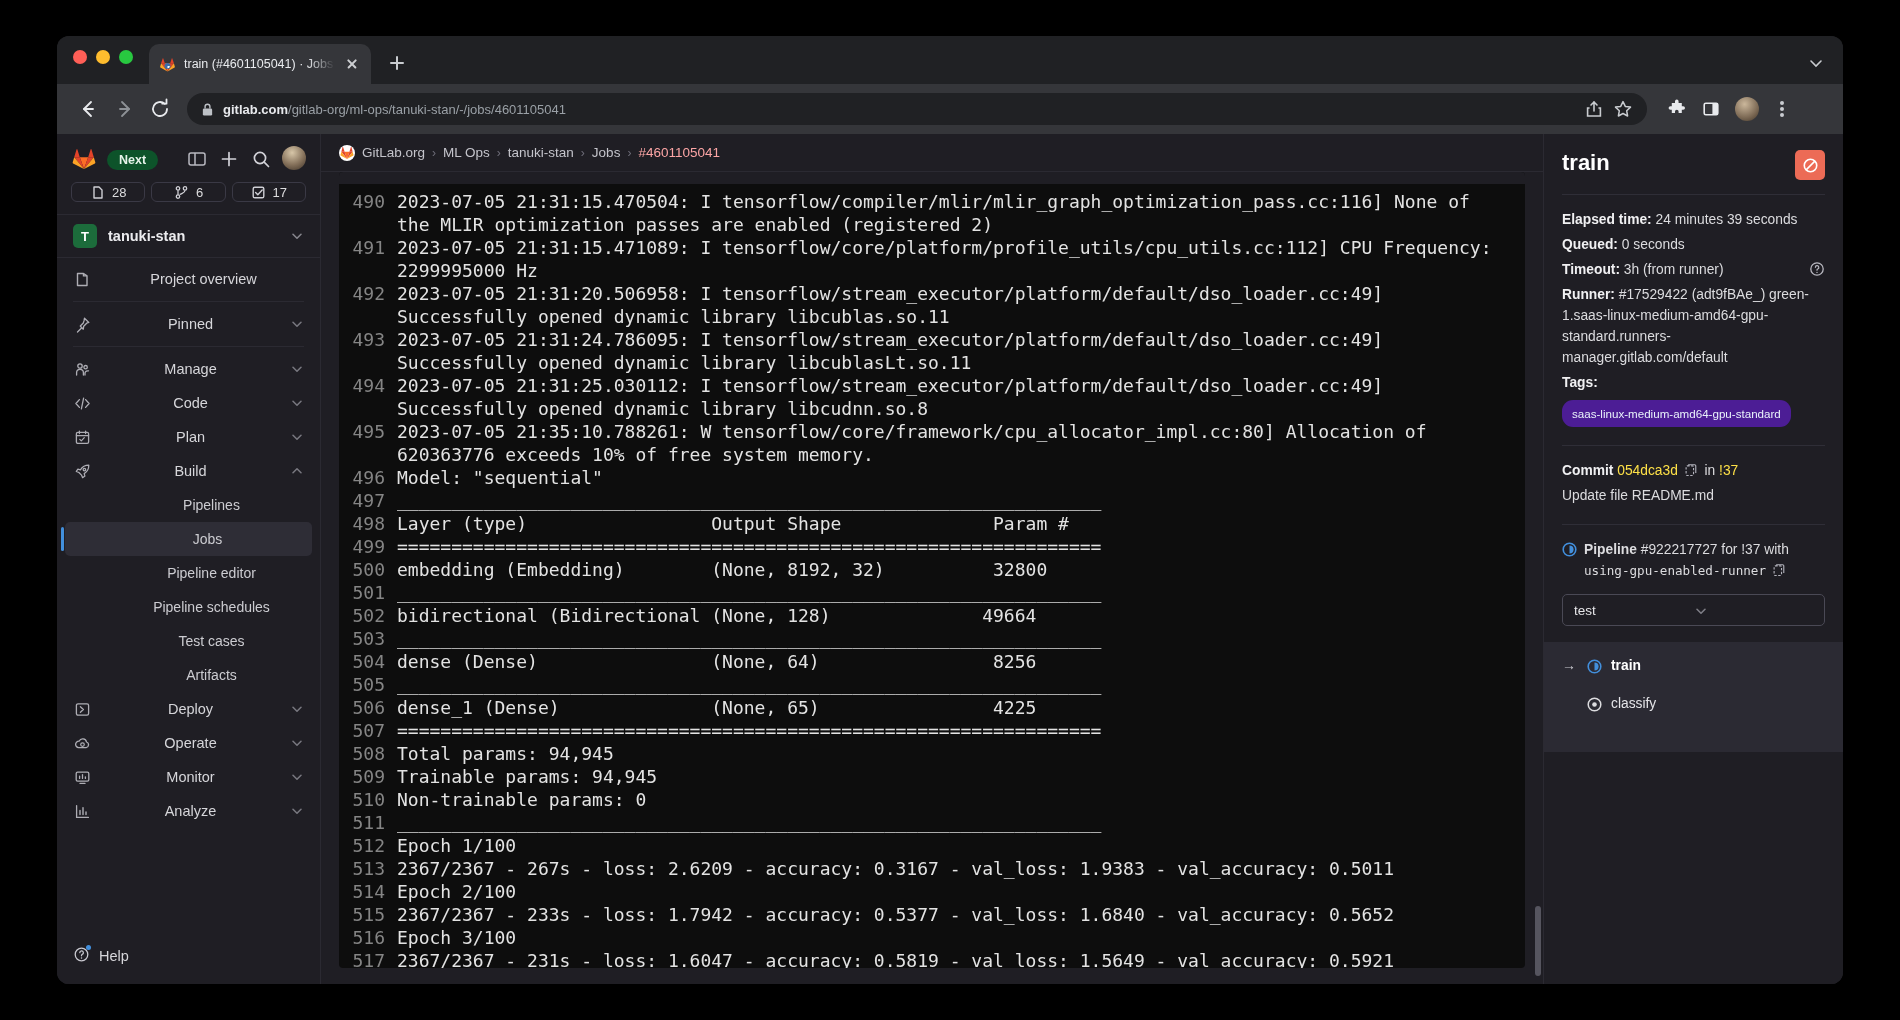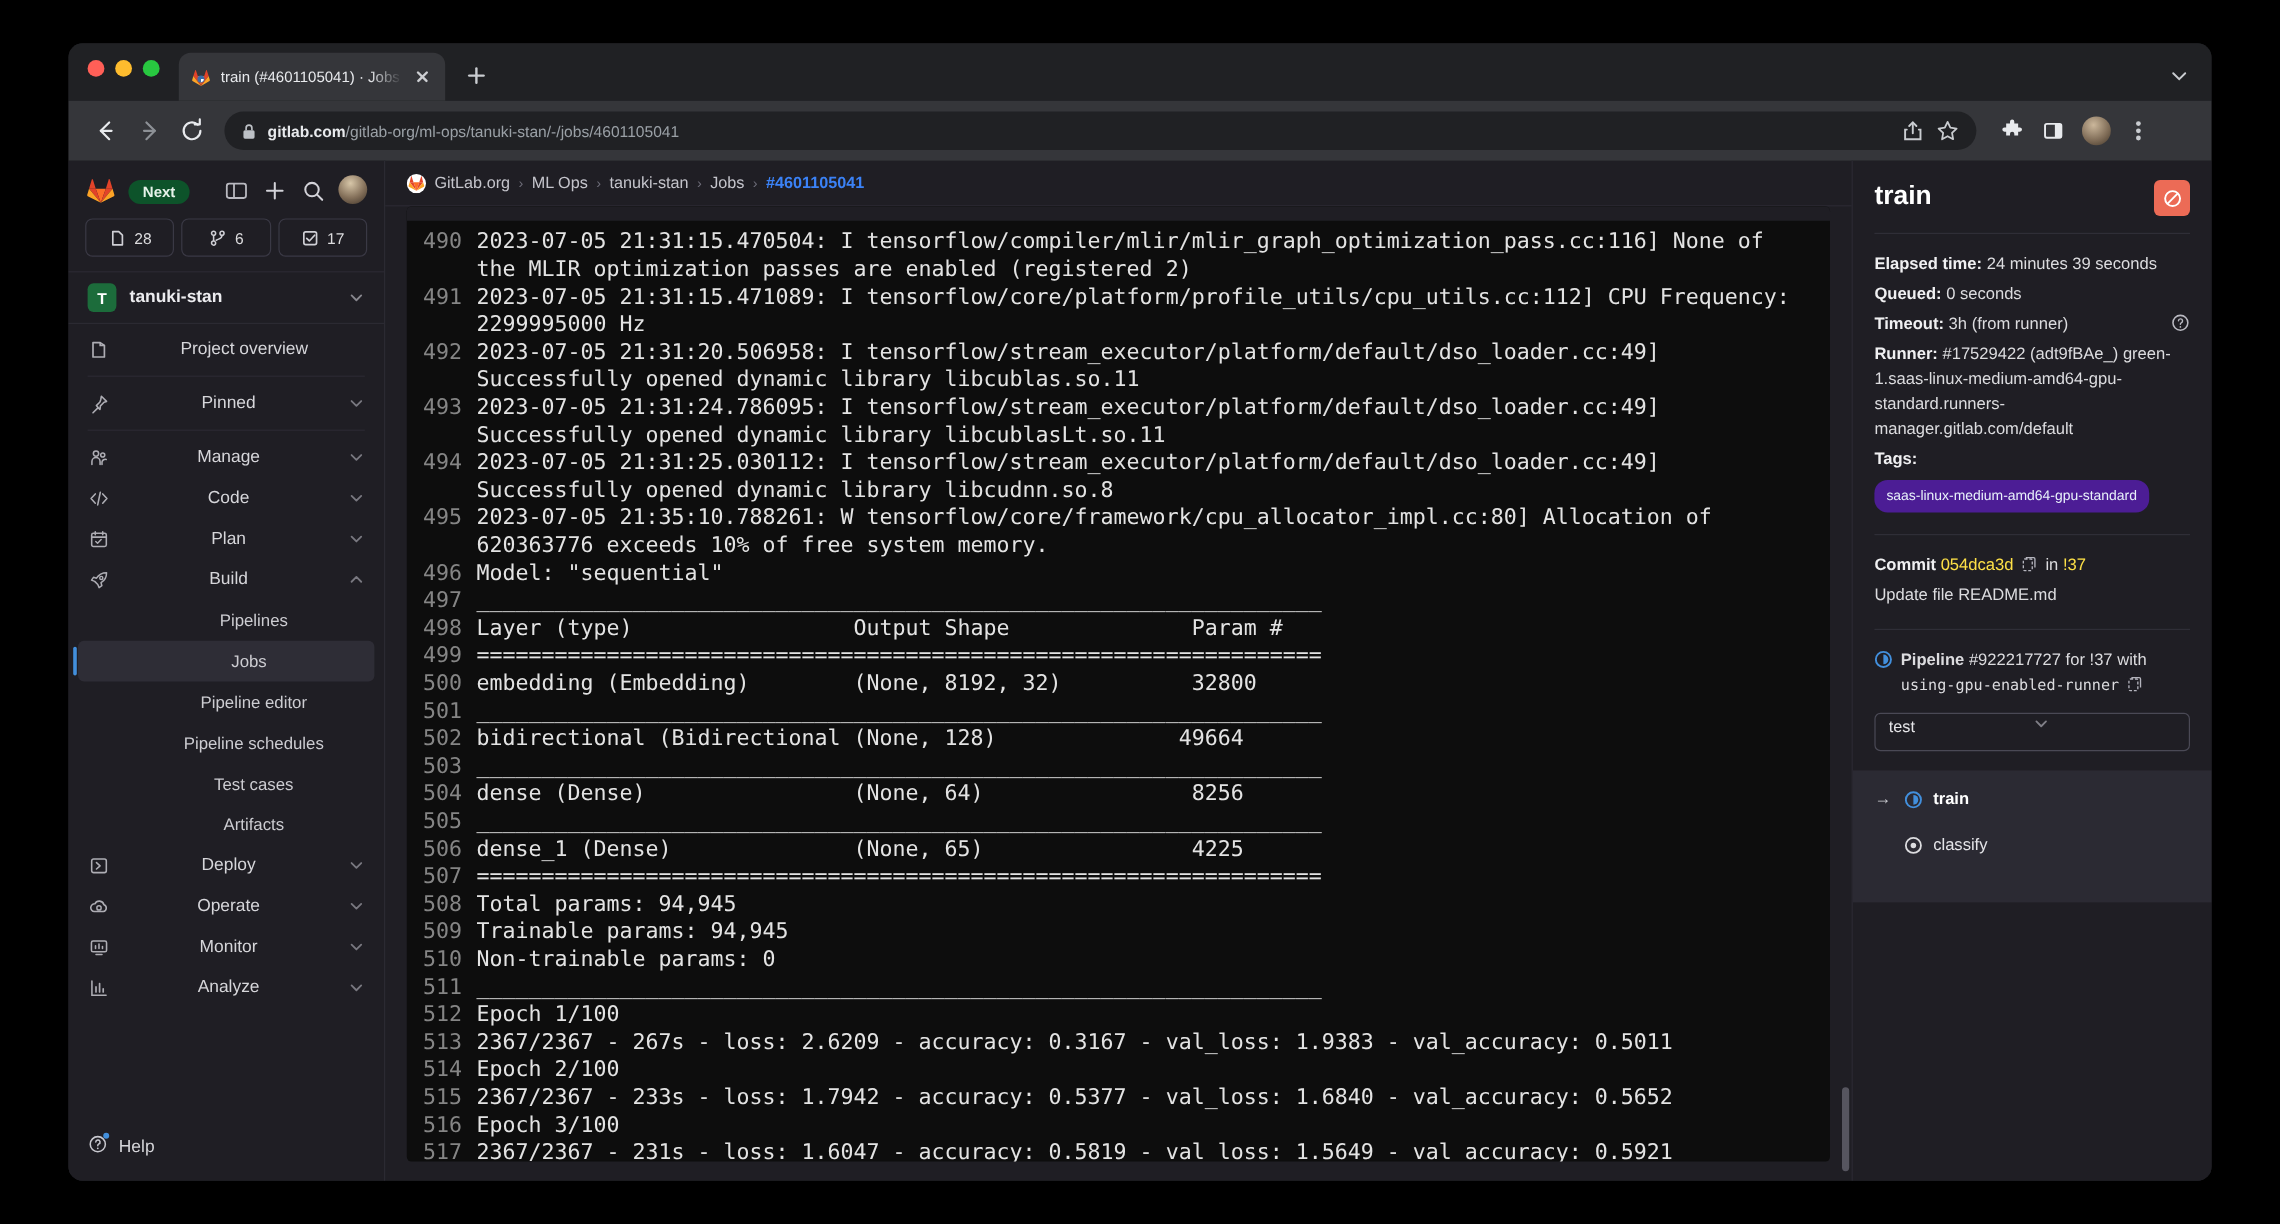--- a/index.html
+++ b/index.html
@@ -85,21 +85,21 @@
     padding:3px 12px; border-radius:11px;
   }
   .ln-top-spacer { flex:1; }
   .ln-icon { width:22px; height:22px; position:relative; flex:0 0 22px; }
   .ln-avatar {
     width:24px; height:24px; border-radius:50%; flex:0 0 24px;
     background:radial-gradient(circle at 42% 28%, #d7c6a8, #84705a 55%, #3b3026);
   }
   .counters { display:flex; gap:6px; padding:4px 14px 12px 14px; }
   .counter {
-    flex:1; height:32px; border:1px solid #3a3945; border-radius:6px;
+    flex:1; height:20px; border:1px solid #3a3945; border-radius:6px;
     display:flex; align-items:center; justify-content:center; gap:7px;
     color:#dcdcde; font-size:13px;
   }
   .ctr-ic{width:15px;height:15px;position:relative;}
   .proj-row {
     display:flex; align-items:center; gap:11px; padding:9px 16px;
     border-top:1px solid #2b2a32; border-bottom:1px solid #2b2a32;
   }
   .proj-av {
     width:24px; height:24px; border-radius:5px; background:#1c6c3b;
@@ -128,21 +128,21 @@
   .help-row { display:flex; align-items:center; gap:9px; color:#d6d6da; font-size:14.5px; }
   
   #main { flex:1; min-width:0; display:flex; flex-direction:column; position:relative; }
   #breadcrumb {
     height:38px; display:flex; align-items:center; gap:7px; padding:0 18px;
     color:#bfbfc6; font-size:13.5px; border-bottom:1px solid #2b2a32;
   }
   .bc-logo { width:16px; height:15px; flex:0 0 16px; }
   .bc-sep { color:#6d6c78; font-size:12px; }
   .bc-item { color:#c4c4cb; }
-  .bc-item.cur { color:#3b82f6; font-weight:700; }
+  .bc-item.cur { color:#fca5a5; font-weight:400; }
   #logwrap {
     flex:1; margin:0 18px 16px 18px; background:#0d0d0d; border-radius:4px;
     position:relative; overflow:hidden;
   }
   #logtop { height:12px; background:#1f1e24; }
   #log {
     font-family:"DejaVu Sans Mono", monospace; font-size:18px; line-height:23px;
     color:#e3e3e3; padding:6px 0 18px 0; white-space:pre; overflow:hidden;
   }
   .lrow { display:flex; align-items:flex-start; }
@@ -183,21 +183,21 @@
   .tag {
     display:inline-block; background:#4c1d95; color:#e9f2fb; font-size:11.6px;
     padding:3px 10px; border-radius:11px; white-space:nowrap;
   }
   .lnk { color:#fde047; }
   .copy-ic { display:inline-block; width:13px; height:14px; position:relative; vertical-align:-2px; margin:0 3px; }
   .pipe-row { display:flex; gap:7px; align-items:flex-start; }
   .status-ic { width:15px; height:15px; flex:0 0 15px; margin-top:3px; }
   .select {
     margin-top:13px; height:32px; border:1px solid #4a4955; border-radius:5px;
-    background:#1f1e24; display:flex; align-items:flex-start; padding:0 11px;
+    background:#1f1e24; display:flex; align-items:center; padding:0 11px;
     color:#e6e6e9; font-size:13.5px;
   }
   .select span { flex:1; }
   .stage-list { margin-top:16px; background:#2b2a33; padding:14px 18px 20px 18px; }
   .stage-row { display:flex; align-items:center; gap:9px; font-size:13.8px; margin-bottom:20px; }
   .arrow { color:#c9c9cf; font-size:14px; width:16px; }
   .job-name { color:#fff; font-weight:700; }
   .job-name.plain { color:#e4e4e8; font-weight:400; }
 </style>
 </head>

